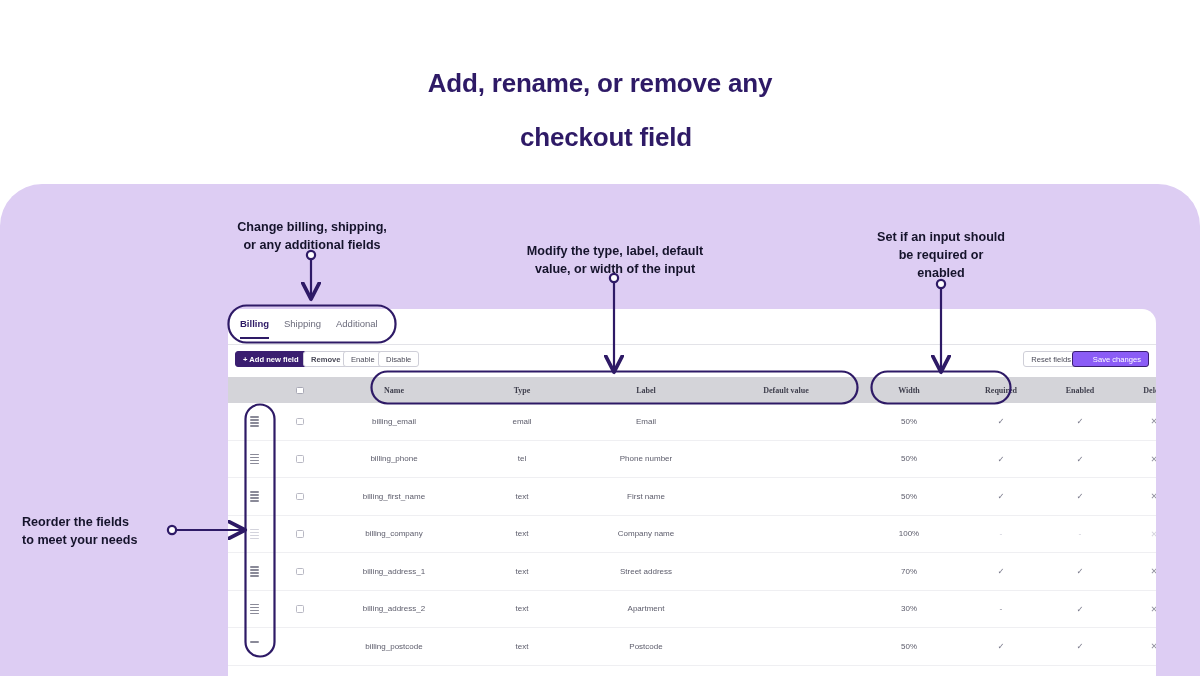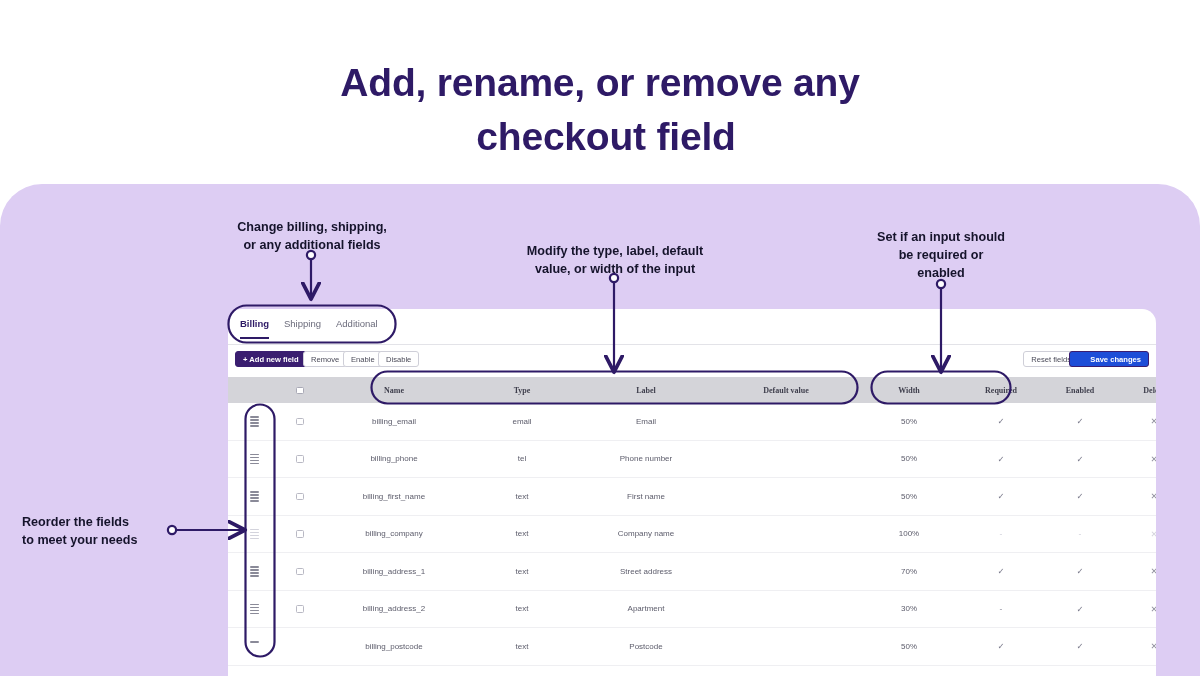--- a/index.html
+++ b/index.html
@@ -6,21 +6,21 @@
   body{
     width:1200px;height:676px;position:relative;overflow:hidden;
     background:#ffffff;
     font-family:"Liberation Sans",sans-serif;
     color:#2a1a63;
   }
   
   .headline{
     position:absolute;left:0;top:56px;width:1200px;
     text-align:center;
-    font-size:39px;line-height:54px;font-weight:700;
+    font-size:26px;line-height:54px;font-weight:700;
     letter-spacing:-0.2px;
     color:#2e1a66;
   }
   .headline .l2{display:block;padding-left:12px;}
 
   
   .stage{
     position:absolute;left:0;top:184px;width:1200px;height:492px;
     background:#ddcdf3;
     border-top-left-radius:42px;border-top-right-radius:42px;
@@ -47,25 +47,25 @@
 
   .toolbar{position:relative;height:32px;}
   .btn{
     position:absolute;top:6px;height:16px;line-height:16px;
     font-size:7.6px;font-weight:700;
     border-radius:3px;padding:0 7px;cursor:pointer;white-space:nowrap;
     box-sizing:border-box;
   }
   .btn.primary{background:#3a1e70;color:#fff;border:1px solid #3a1e70;left:7px;}
   .btn.ghost{background:#fff;color:#4a4a58;border:1px solid #cfcfd8;font-weight:400;}
-  .btn.b-remove{left:75px;}
+  .btn.b-remove{left:75px;font-weight:bold;}
   .btn.b-enable{left:115px;}
   .btn.b-disable{left:150px;}
   .btn.b-reset{right:77px;}
-  .btn.b-save{right:7px;background:#1d4ed8;color:#fff;border:1px solid #3a1e70;font-weight:700;padding-left:20px;}
+  .btn.b-save{right:7px;background:#8b5cf6;color:#fff;border:1px solid #3a1e70;font-weight:400;padding-left:20px;}
 
   
   table.fields{
     width:928px;border-collapse:collapse;table-layout:fixed;
     font-size:8px;
   }
   table.fields thead th{
     background:#d4d4d9;color:#3f3f4d;
     font-size:8px;font-weight:700;
     height:26px;padding:0;text-align:center;font-family:Liberation Serif, serif;

